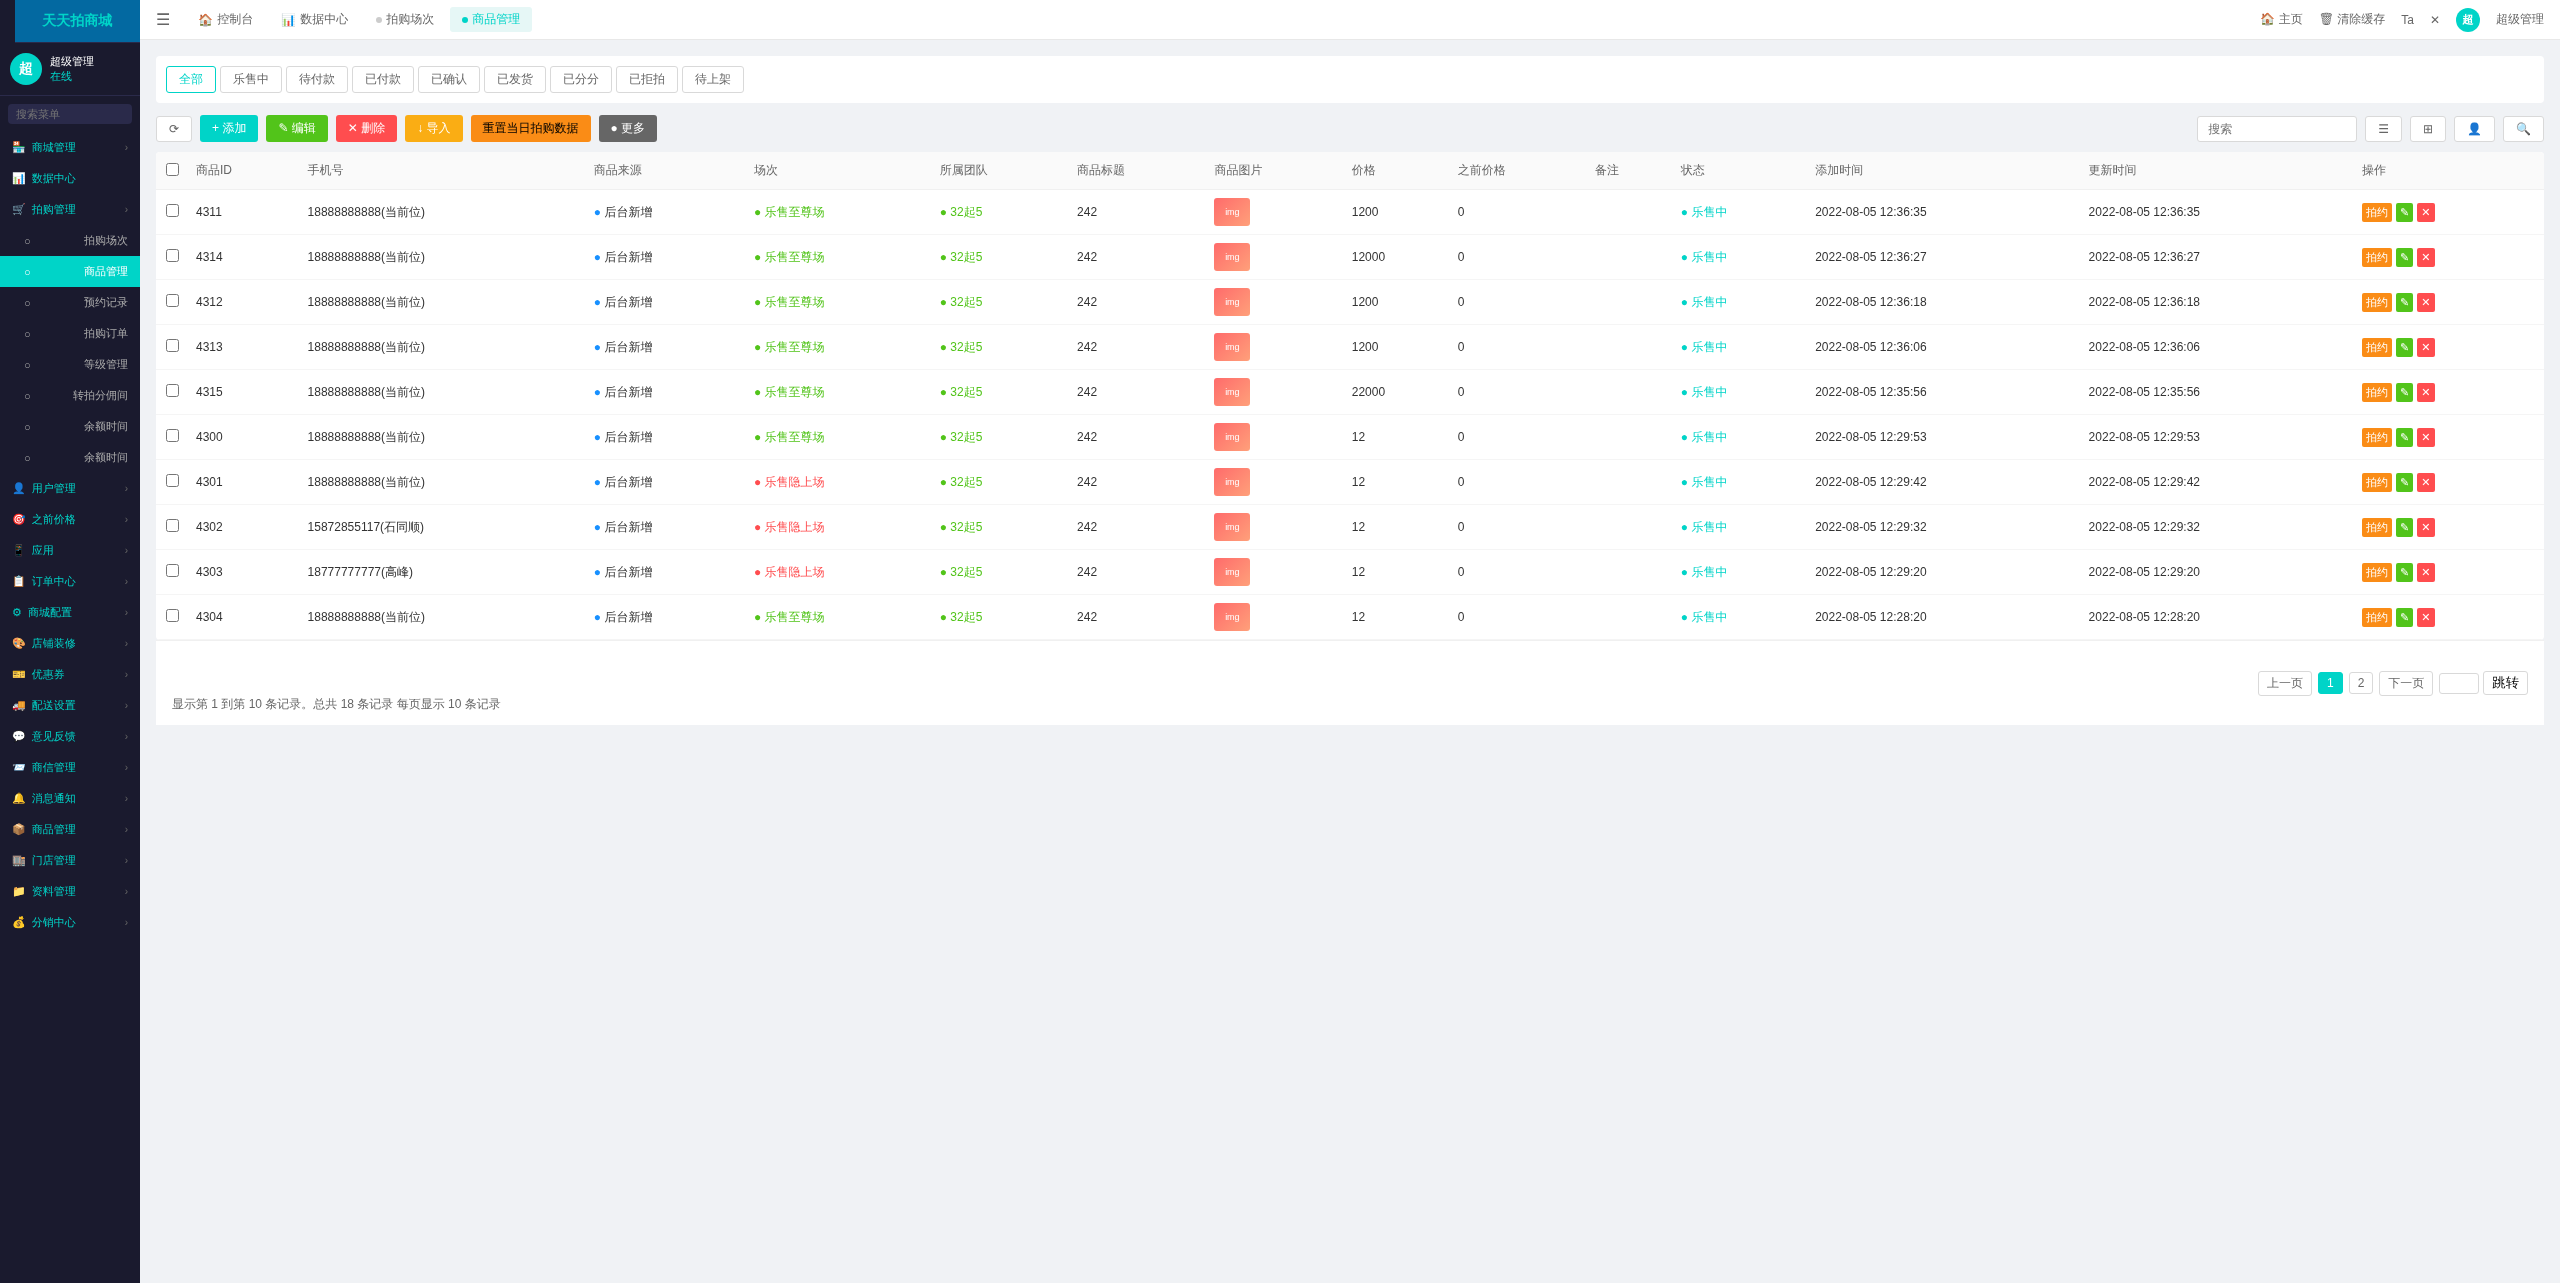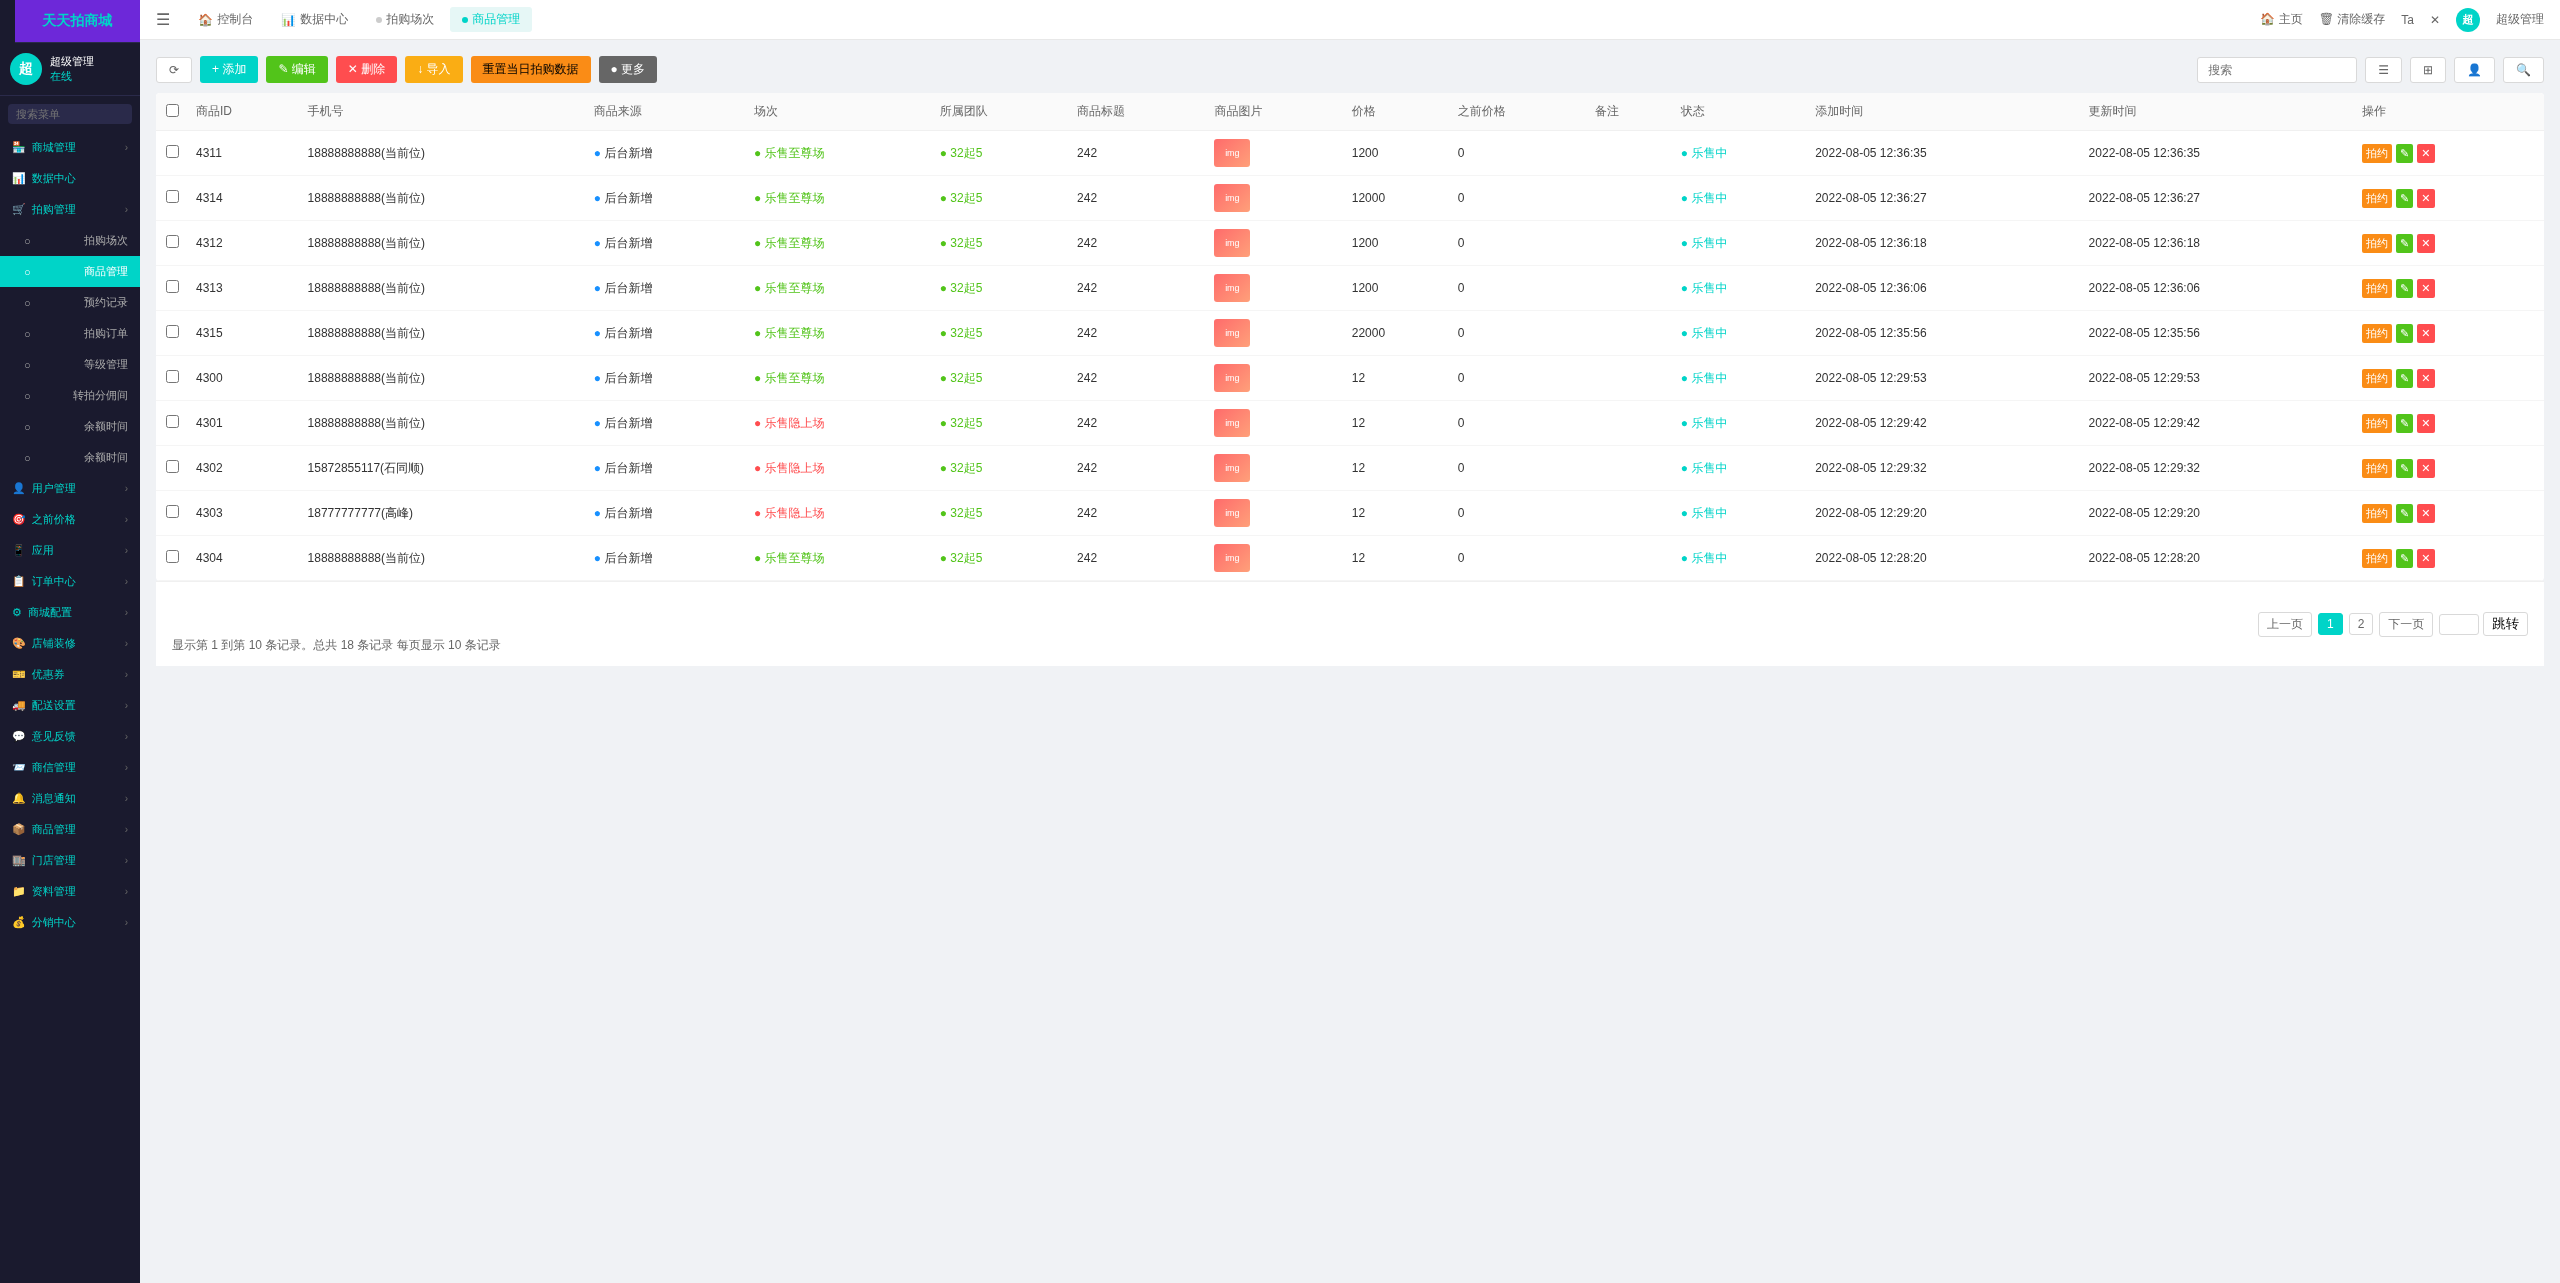--- a/index.html
+++ b/index.html
@@ -1,20 +1,20 @@
 <!DOCTYPE html>
 <html><head>
   <meta charset="utf-8">
   <style>
     * { box-sizing: border-box; margin: 0; padding: 0; }
     body { font-family: -apple-system, BlinkMacSystemFont, 'PingFang SC', 'Microsoft YaHei', sans-serif; font-size: 12px; background: #f0f2f5; color: #333; display: flex; height: 100vh; overflow: hidden; }
 
     
     .sidebar { width: 140px; min-width: 140px; background: #1a1a2e; color: #ccc; display: flex; flex-direction: column; height: 100vh; overflow-y: auto; }
-    .sidebar-logo { padding: 12px 10px; background: #6d28d9; color: #00d4c8; font-size: 14px; font-weight: bold; text-align: center; border-bottom: 1px solid #2a2a4a; margin-left: 15px; }
+    .sidebar-logo { padding: 12px 10px; background: #0369a1; color: #00d4c8; font-size: 14px; font-weight: bold; text-align: center; border-bottom: 1px solid #2a2a4a; margin-left: 15px; }
     .sidebar-user { display: flex; align-items: center; gap: 8px; padding: 10px; border-bottom: 1px solid #2a2a4a; }
     .sidebar-avatar { width: 32px; height: 32px; border-radius: 50%; background: #00d4c8; display: flex; align-items: center; justify-content: center; color: white; font-size: 14px; font-weight: bold; }
     .sidebar-user-info { font-size: 11px; }
     .sidebar-user-info .name { color: #fff; }
     .sidebar-user-info .status { color: #00d4c8; }
     .sidebar-search { padding: 8px; }
     .sidebar-search input { width: 100%; background: #2a2a4a; border: none; border-radius: 4px; padding: 4px 8px; color: #ccc; font-size: 11px; outline: none; }
     .sidebar-menu { flex: 1; }
     .sidebar-item { display: flex; align-items: center; justify-content: space-between; padding: 8px 12px; cursor: pointer; font-size: 12px; color: #aaa; transition: background 0.2s; }
     .sidebar-item.active { background: #00d4c8; color: #fff; }
@@ -281,20 +281,31 @@
       <span>🗑 清除缓存</span>
       <span>Ta</span>
       <span>✕</span>
       <div class="user-badge">超</div>
       <span>超级管理</span>
     </div>
   </div>
 
   <div class="page-content">
 
+    <div class="filter-tabs" id="filter-tabs">
+        <button class="filter-tab active">全部</button>
+        <button class="filter-tab">乐售中</button>
+        <button class="filter-tab">待付款</button>
+        <button class="filter-tab">已付款</button>
+        <button class="filter-tab">已确认</button>
+        <button class="filter-tab">已发货</button>
+        <button class="filter-tab">已分分</button>
+        <button class="filter-tab">已拒拍</button>
+        <button class="filter-tab">待上架</button>
+      </div>
 
     <div class="toolbar">
       <button class="btn btn-default">⟳</button>
       <button class="btn btn-teal">+ 添加</button>
       <button class="btn btn-success">✎ 编辑</button>
       <button class="btn btn-danger">✕ 删除</button>
       <button class="btn btn-warning">↓ 导入</button>
       <button class="btn btn-orange">重置当日拍购数据</button>
       <button class="btn btn-more">● 更多</button>
       <div class="search-right">

